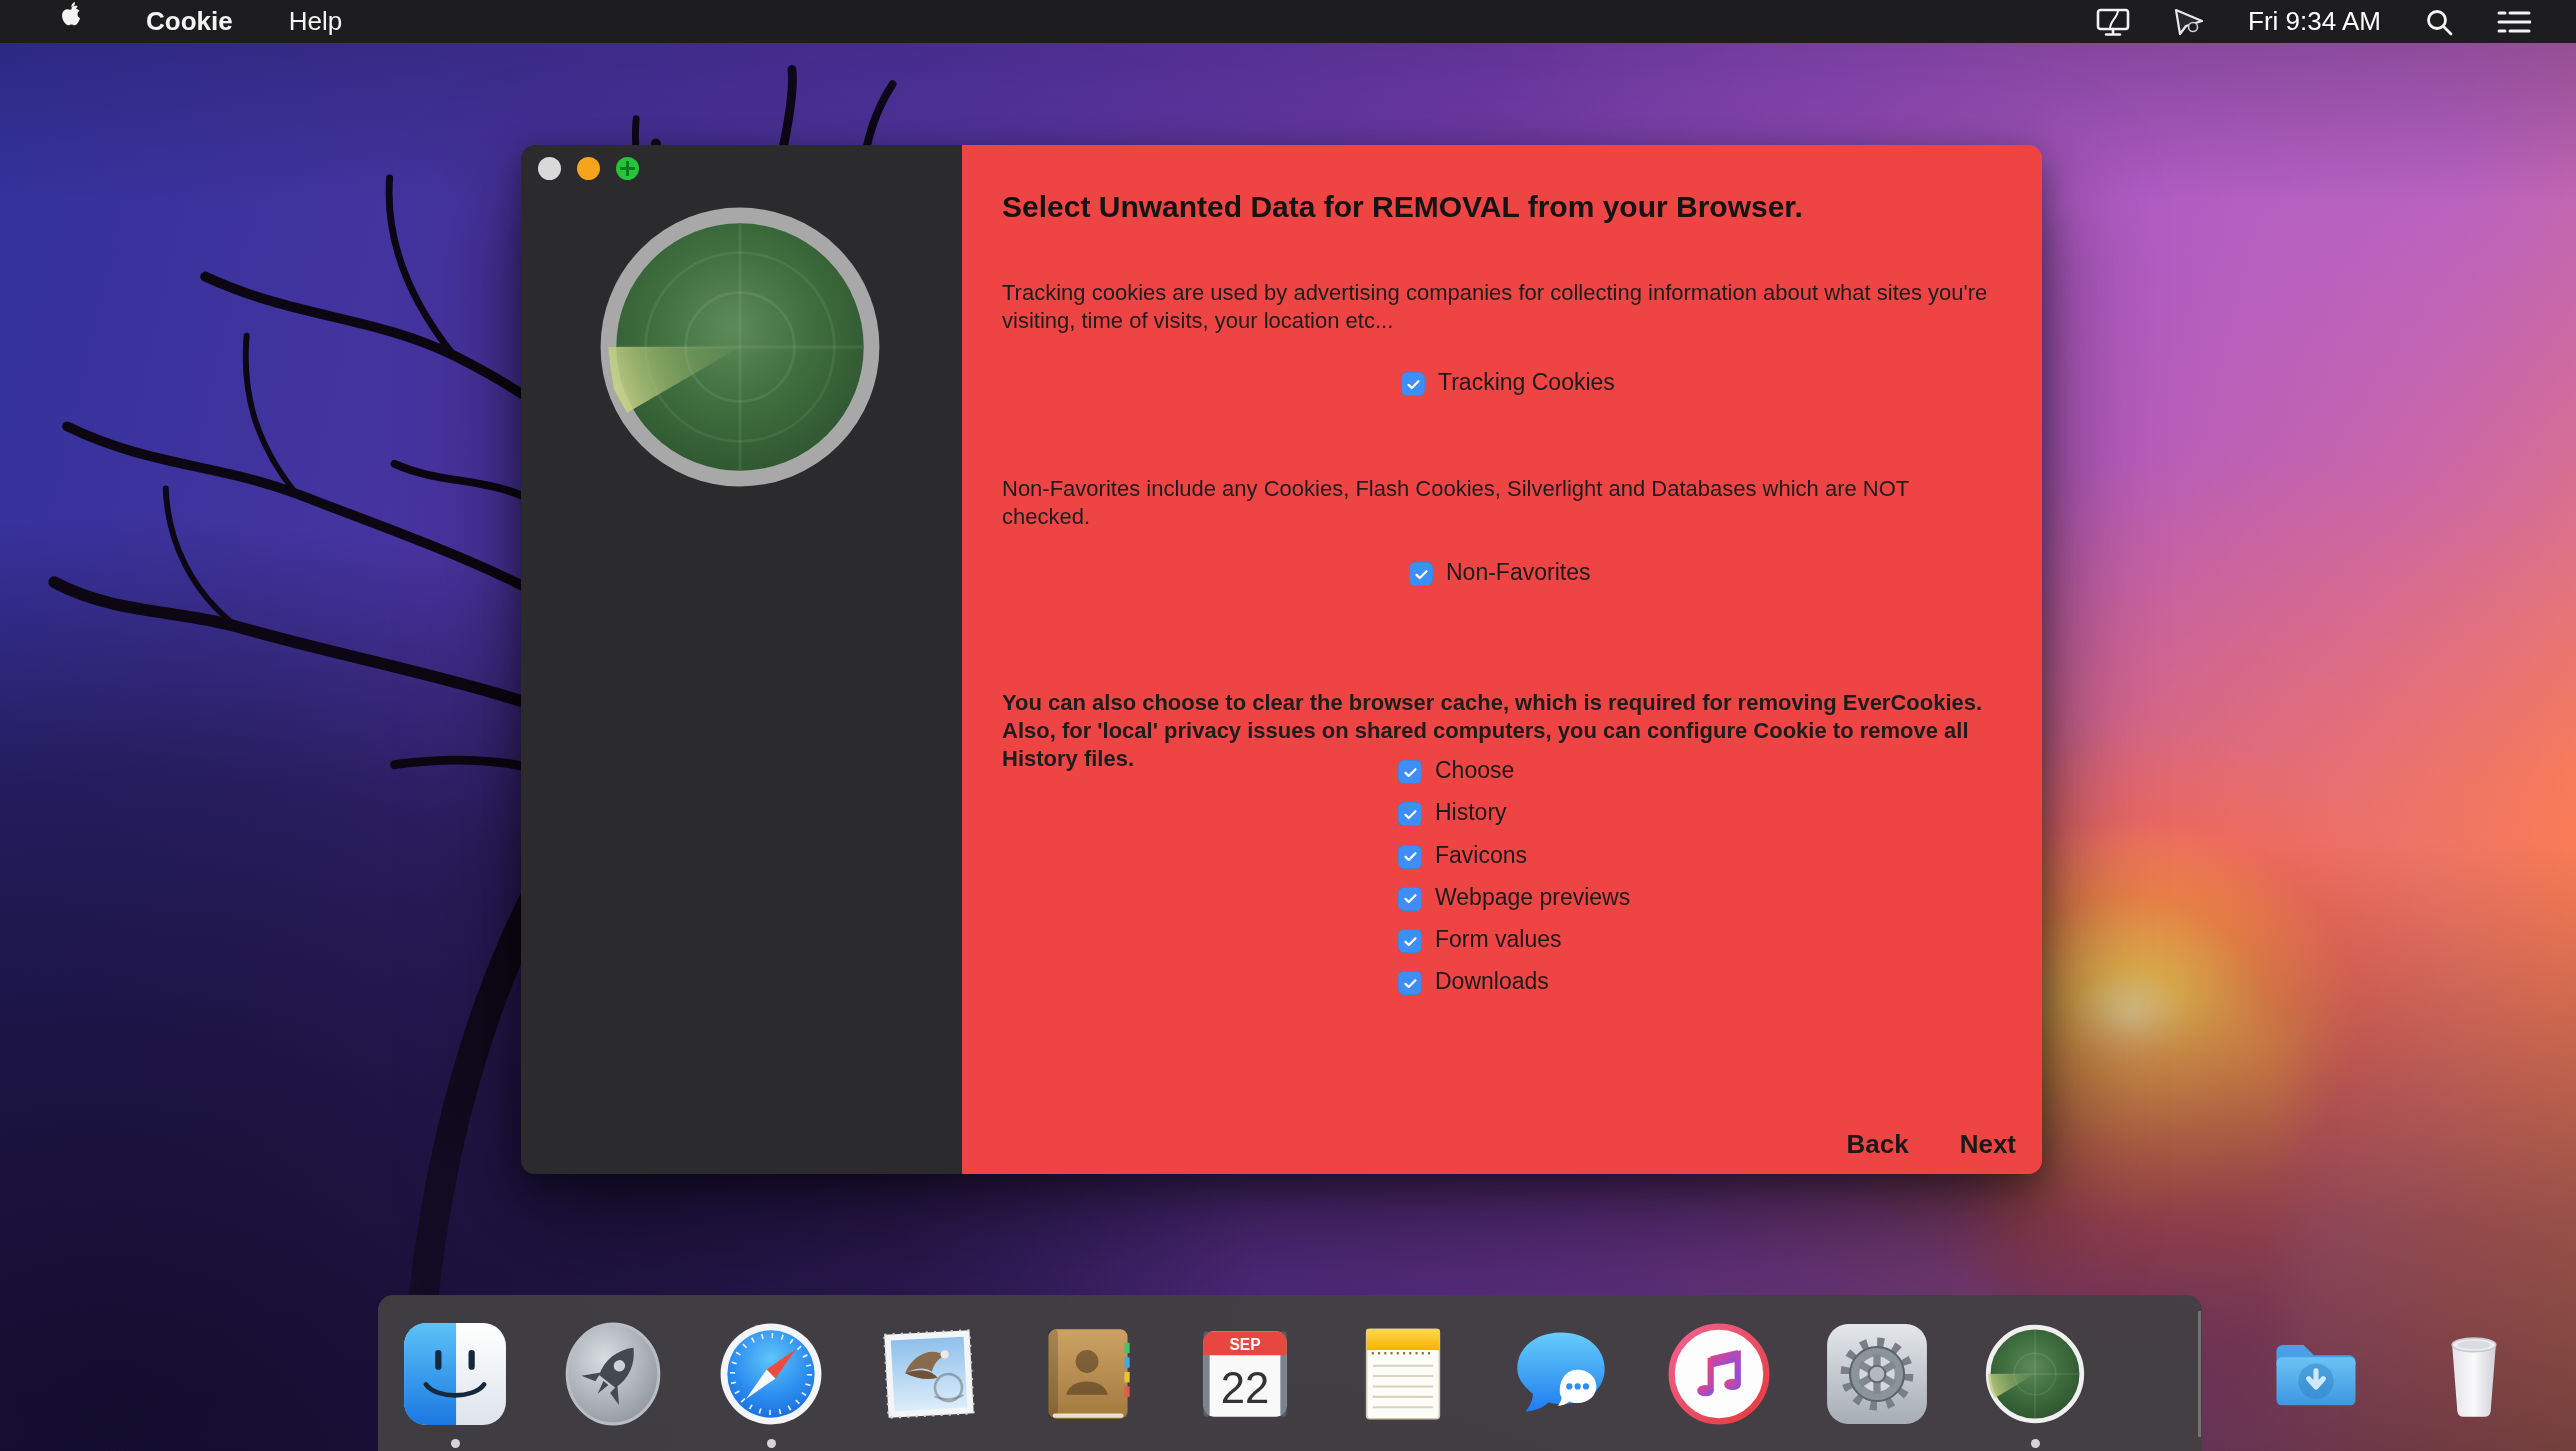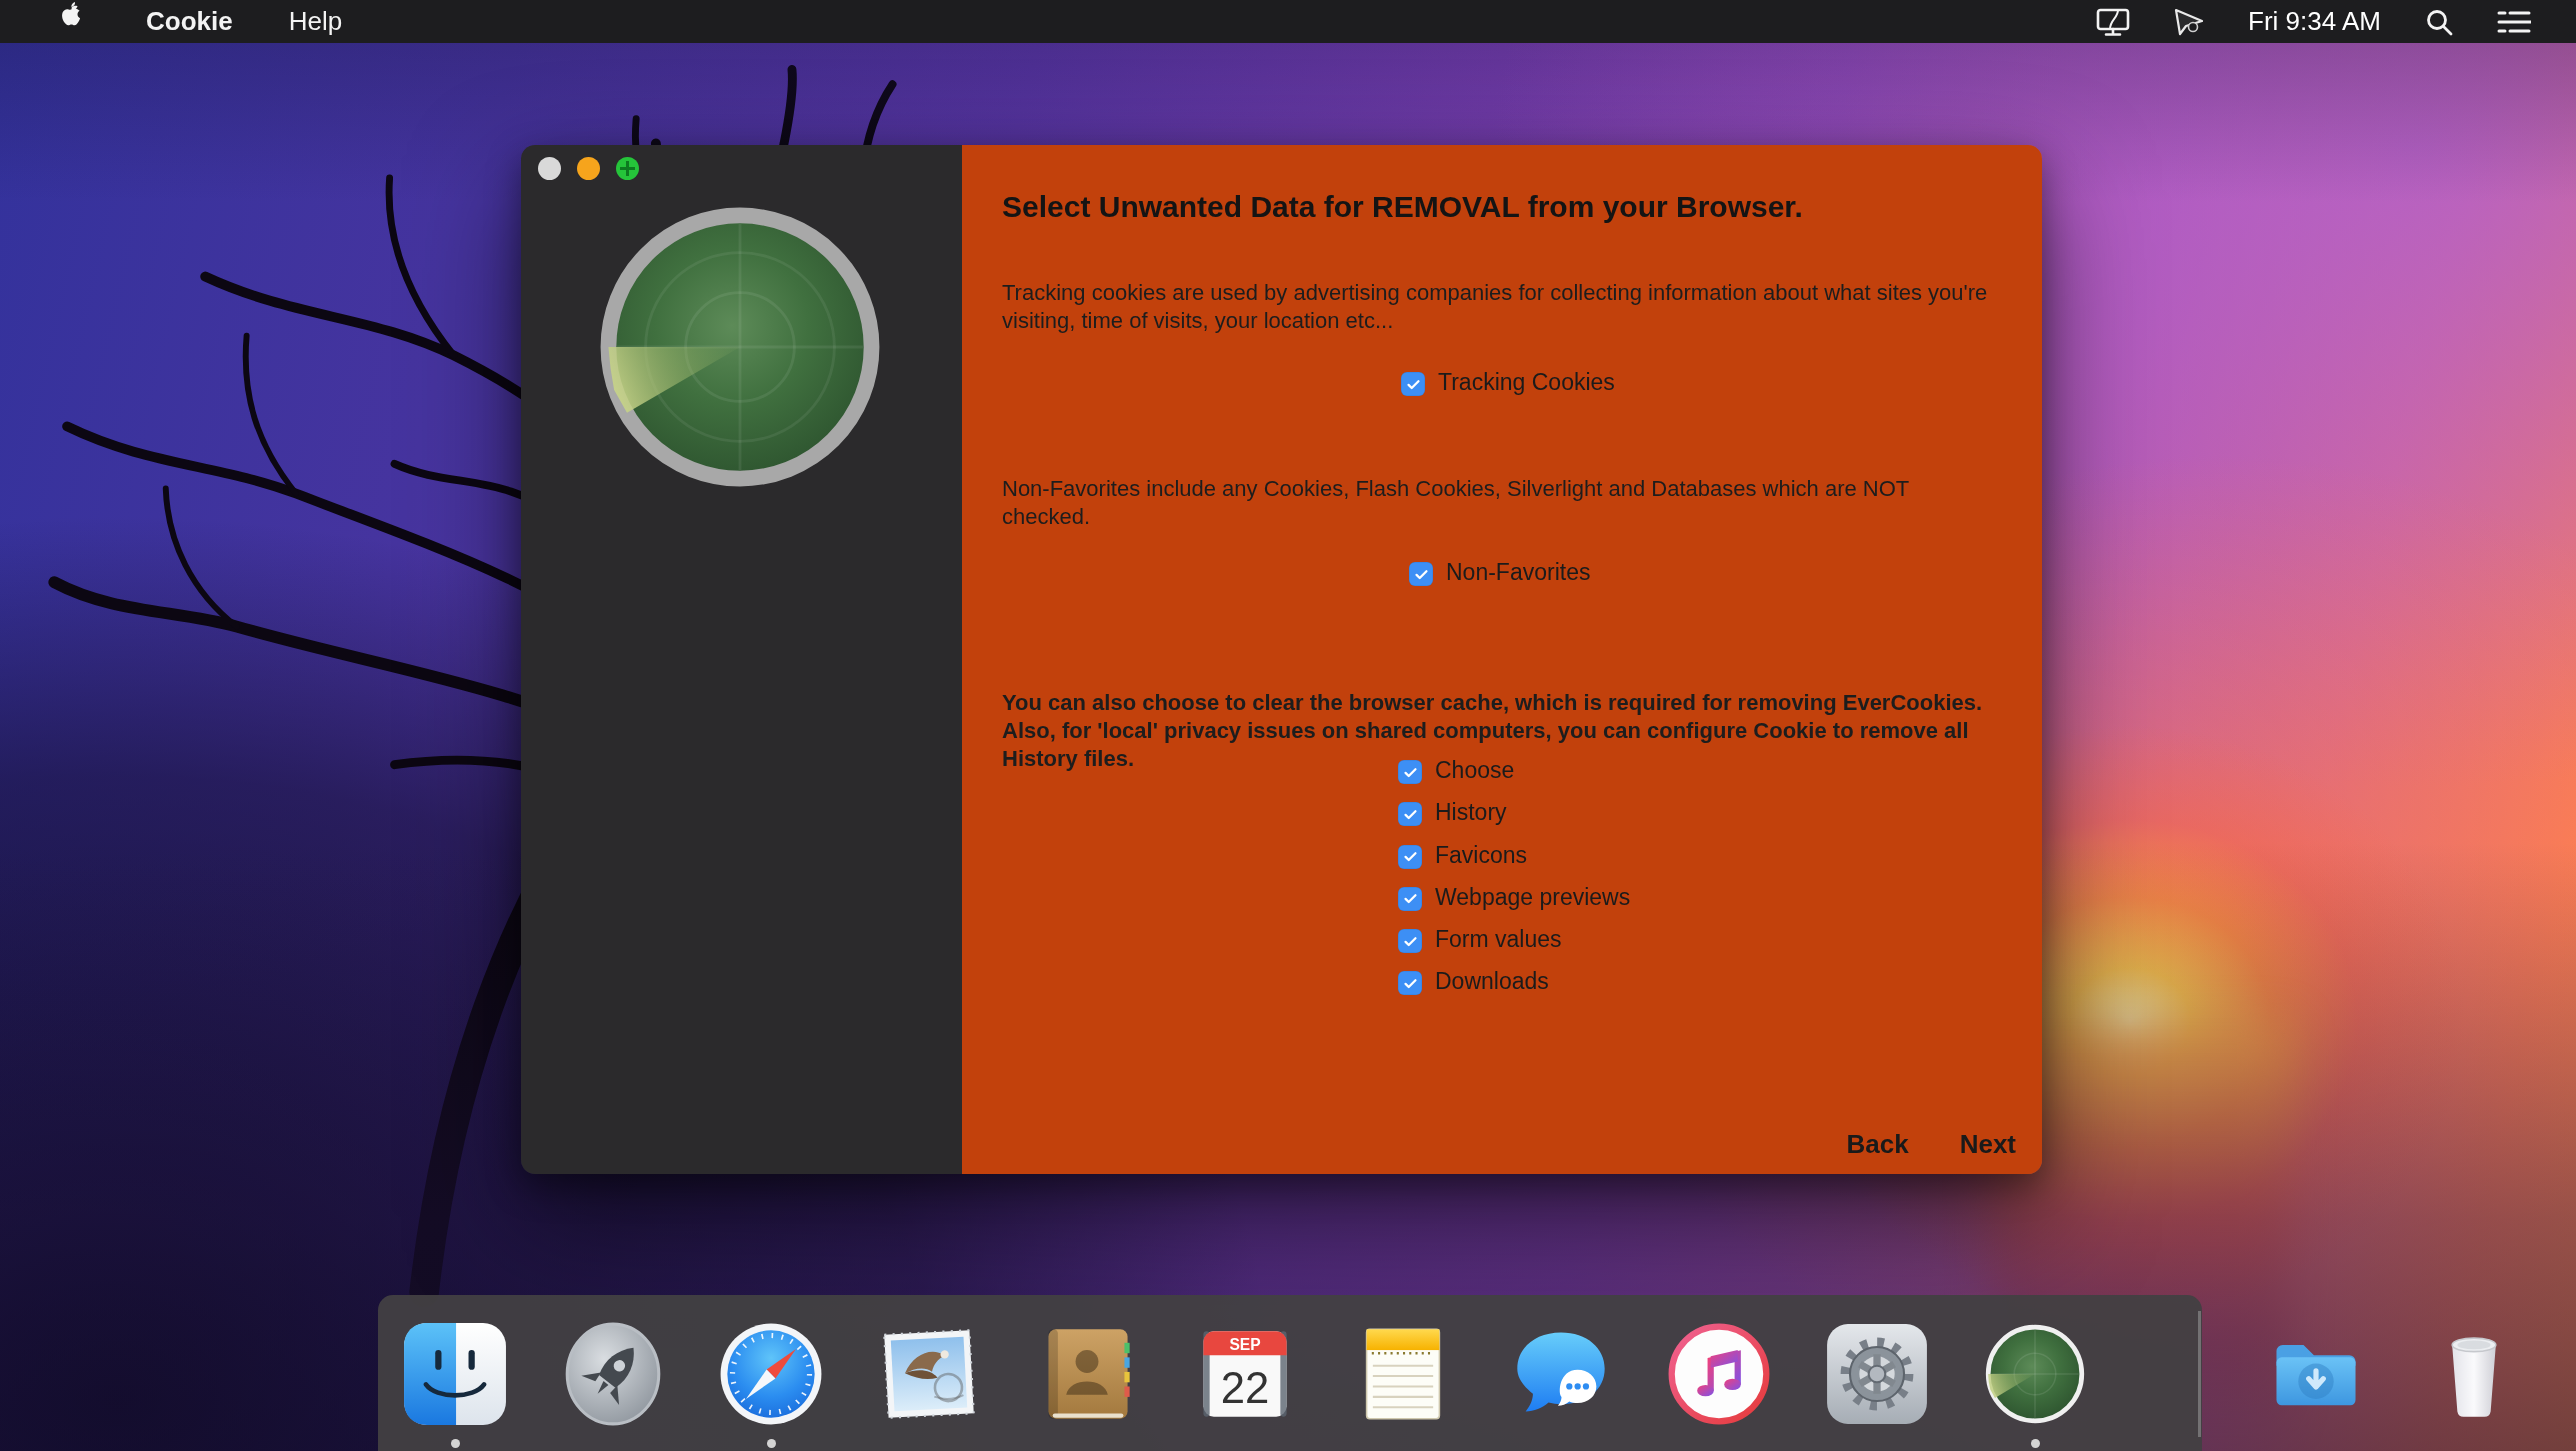--- a/index.html
+++ b/index.html
@@ -43,21 +43,21 @@
   .tl.zoom::before,.tl.zoom::after{content:"";position:absolute;background:#0d7a20;}
   .tl.zoom::before{left:4px;top:10.2px;width:15px;height:2.4px;}
   .tl.zoom::after{top:4px;left:10.2px;height:15px;width:2.4px;}
   .radar-wrap{position:absolute;left:76px;top:59px;}
   .steps{position:absolute;left:49px;top:408px;list-style:none;margin:0;padding:0;}
   .step{font-size:27px;font-weight:700;line-height:49px;white-space:nowrap;}
   .step.done{color:#e2e2e2;}
   .step.current{color:#ffffff;}
   .step.future{color:#8d8d8d;}
 
-  .content{position:relative;flex:1;background:#c2410c;border-radius:0 14px 14px 0;color:#1c1c1c;}
+  .content{position:relative;flex:1;background:#ef4444;border-radius:0 14px 14px 0;color:#1c1c1c;}
   .content h1{position:absolute;left:40px;top:45px;margin:0;font-size:30px;font-weight:700;color:#141414;}
   .para{position:absolute;left:40px;width:1001px;font-size:22px;line-height:28px;color:#1d1d1d;}
   .p1{top:112px;} .p2{top:308px;} .p3{top:522px;font-weight:bold;}
   .cbrow{position:absolute;display:flex;align-items:flex-end;gap:13px;}
   .row-tracking{left:439px;top:224px;}
   .row-nonfav{left:447px;top:414px;}
   .checklist{position:absolute;left:436px;top:612px;}
   .checklist .cbrow{position:static;margin-bottom:15.3px;}
   .cb{width:24px;height:24px;border-radius:6px;background:#3d8ff5;flex:none;display:flex;
     align-items:center;justify-content:center;box-shadow:inset 0 0 0 0.5px rgba(0,0,0,.12);}

